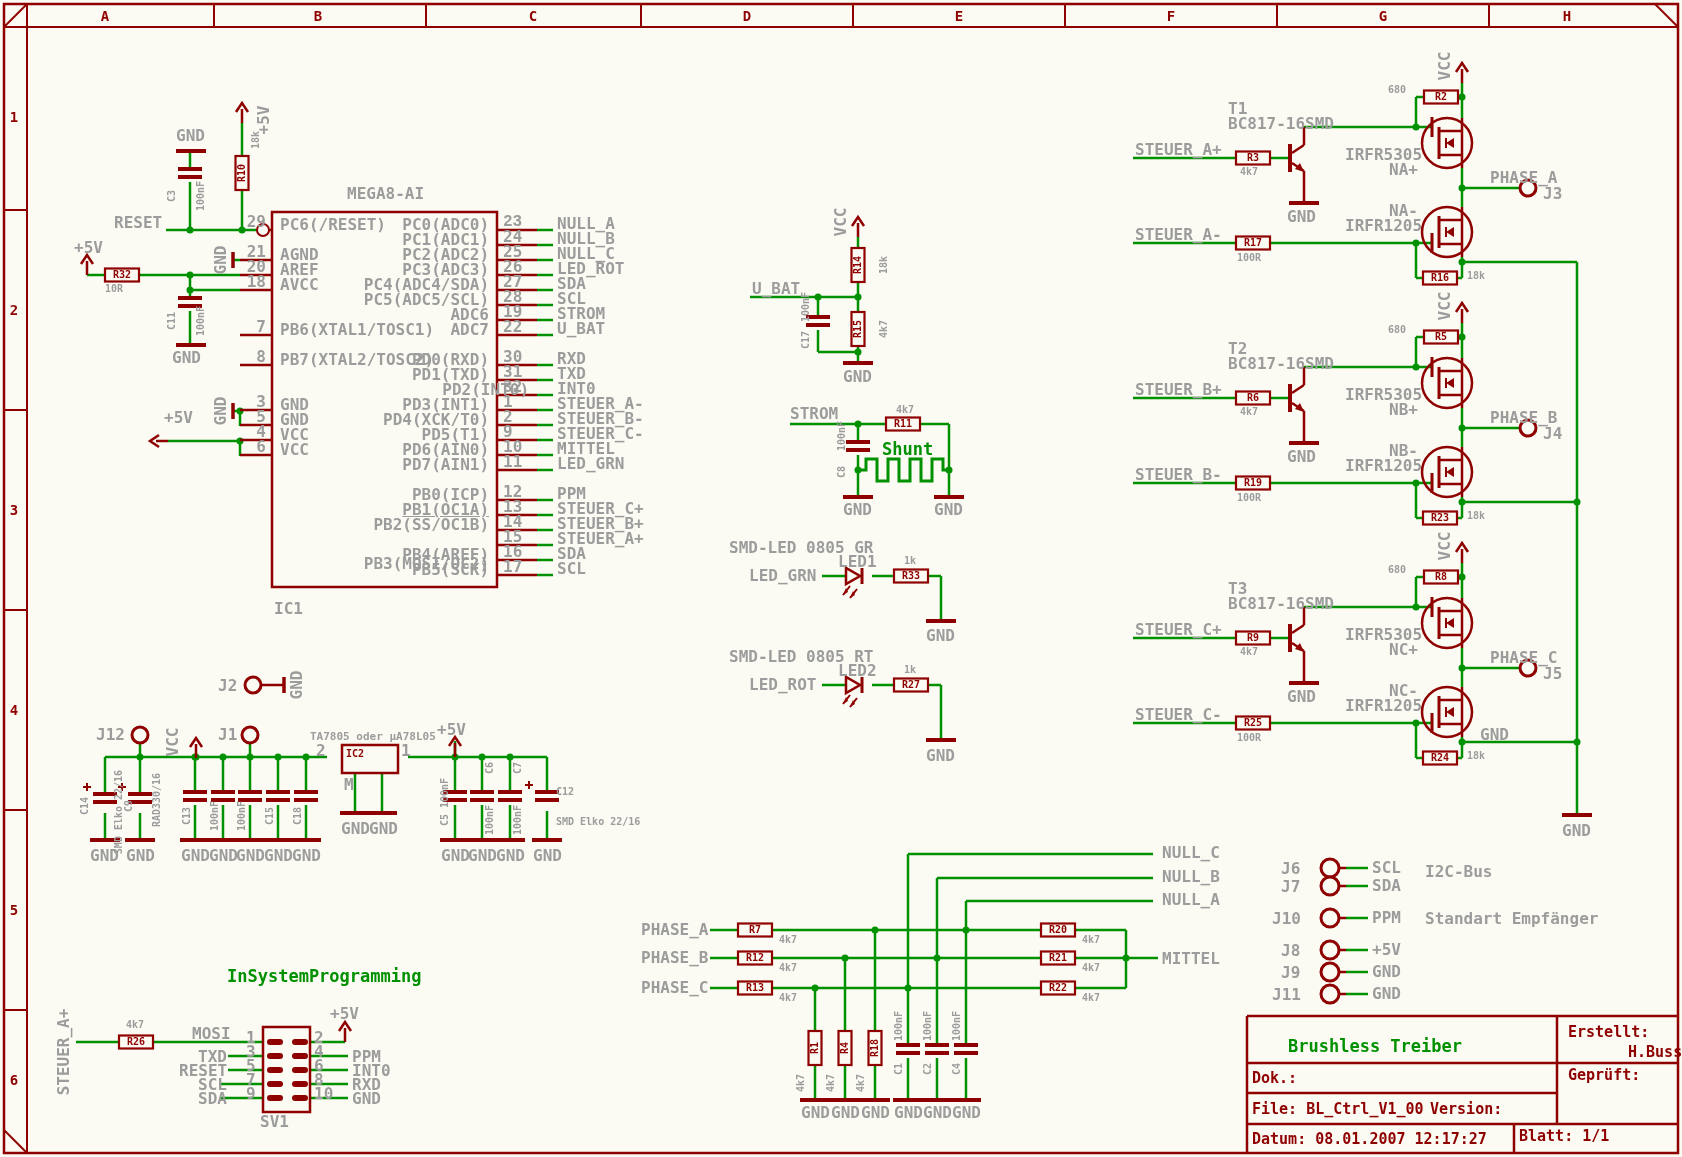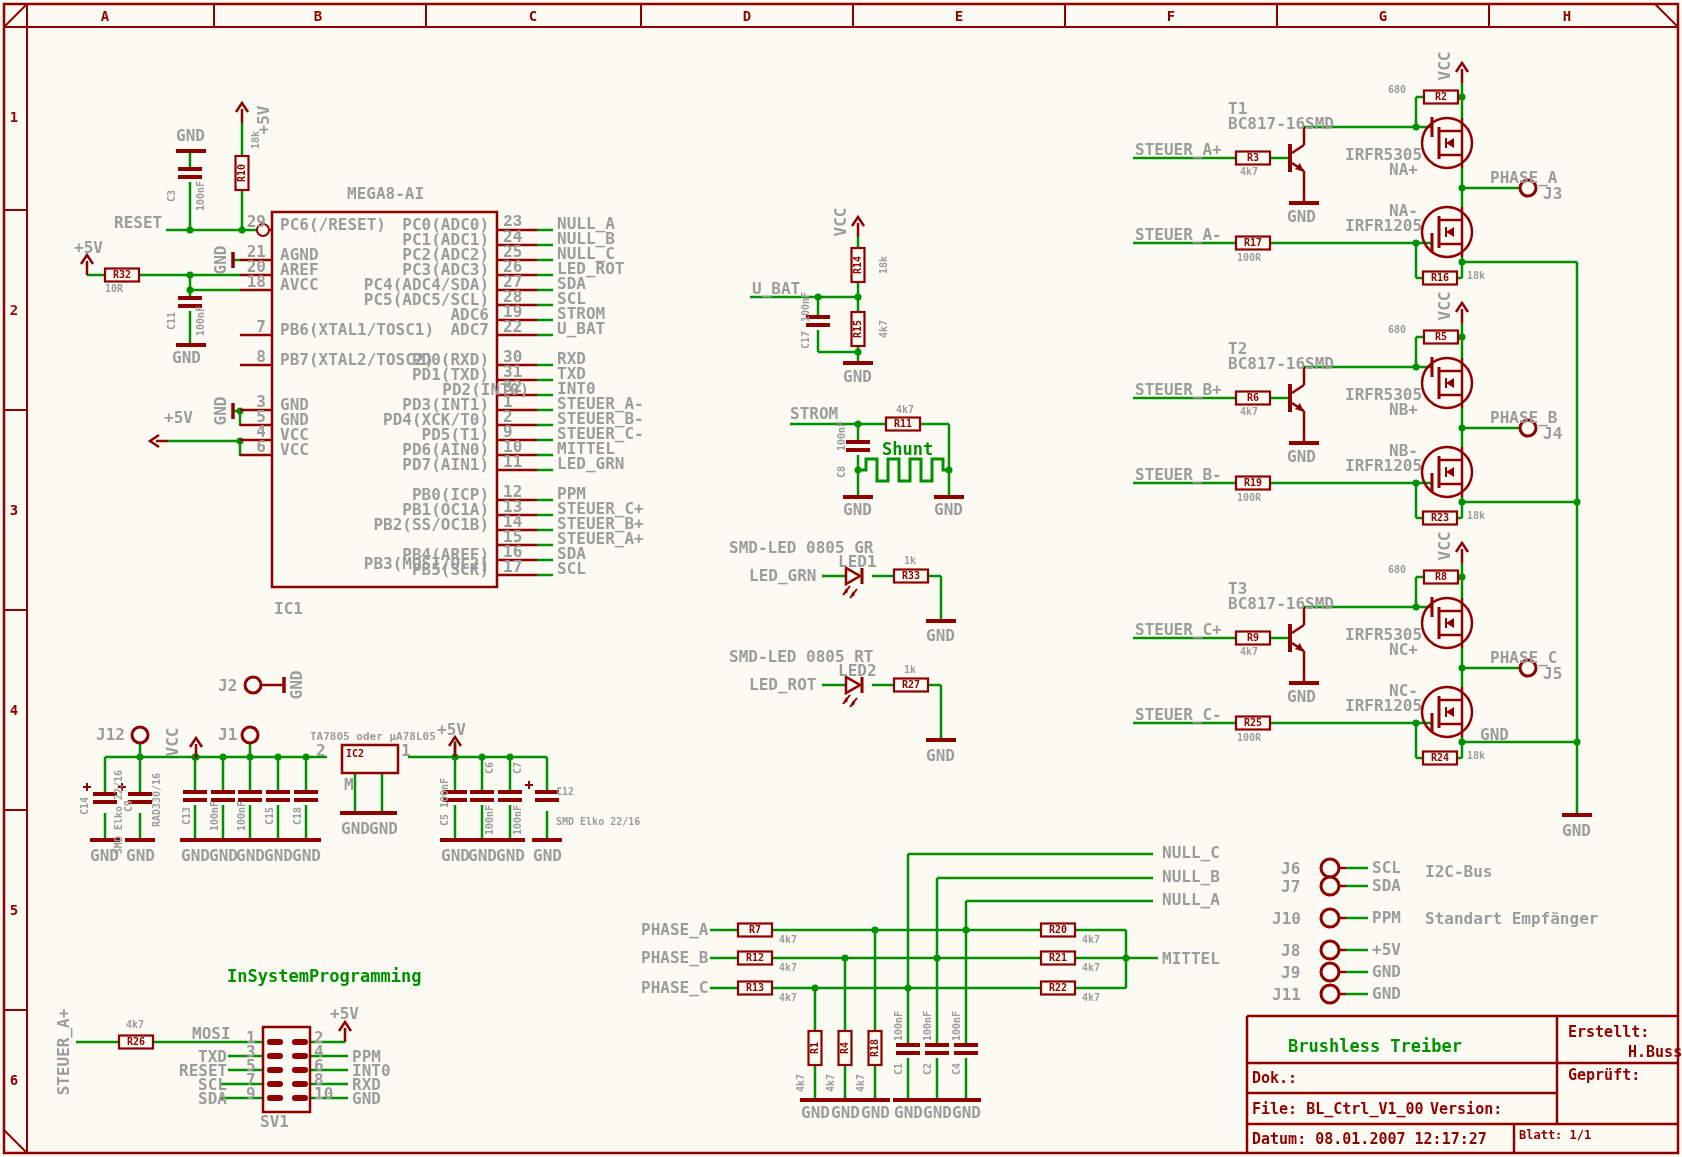--- a/index.html
+++ b/index.html
@@ -5,21 +5,21 @@
   html,body{margin:0;padding:0;background:#e8e8e8;}
   #canvas{position:relative;width:1682px;height:1157px;background:#fbfaf3;overflow:hidden;
           font-family:"DejaVu Sans Mono",monospace;}
   #gfx{position:absolute;left:0;top:0;}
   .lb{position:absolute;font:bold 16px "DejaVu Sans Mono",monospace;color:#9c9c9c;
       line-height:1;white-space:pre;}
   .v{font-size:10px;}
   .rf{font-size:10px;color:#8f0000;}
   .gt{font-size:17px;color:#009100;}
   .tb{font-size:15px;color:#8f0000;}
-  .tbb{font-size:12px;color:#8f0000;}
+  .tbb{font-size:15px;color:#8f0000;}
   .t11{font-size:11px;}
   .fr{font-size:14px;color:#8f0000;}
 </style>
 </head>
 <body>
 
 <div id="canvas">
   <svg id="gfx" width="1682" height="1157" viewBox="0 0 1682 1157">
       <line x1="190" y1="152" x2="190" y2="167" stroke="#009100" stroke-width="2.5"></line>
       <line x1="190" y1="182" x2="190" y2="230" stroke="#009100" stroke-width="2.5"></line>
@@ -803,21 +803,21 @@
       <div class="lb" style="left: 503px; top: 439px;">10</div>
       <div class="lb" style="left: 402.33px; top: 442px;">PD6(AIN0)</div>
       <div class="lb" style="left: 557px; top: 441px;">MITTEL</div>
       <div class="lb" style="left: 503px; top: 454px;">11</div>
       <div class="lb" style="left: 402.33px; top: 457px;">PD7(AIN1)</div>
       <div class="lb" style="left: 557px; top: 456px;">LED_GRN</div>
       <div class="lb" style="left: 503px; top: 484px;">12</div>
       <div class="lb" style="left: 411.96px; top: 487px;">PB0(ICP)</div>
       <div class="lb" style="left: 557px; top: 486px;">PPM</div>
       <div class="lb" style="left: 503px; top: 499px;">13</div>
-      <div class="lb" style="left: 402.33px; top: 502px;">PB1(OC1A)</div>
+      <div class="lb" style="left: 402.33px; top: 502px; text-decoration: underline;">PB1(OC1A)</div>
       <div class="lb" style="left: 557px; top: 501px;">STEUER_C+</div>
       <div class="lb" style="left: 503px; top: 514px;">14</div>
       <div class="lb" style="left: 373.44px; top: 517px;">PB2(SS/OC1B)</div>
       <div class="lb" style="left: 557px; top: 516px;">STEUER_B+</div>
       <div class="lb" style="left: 503px; top: 529px;">15</div>
       <div class="lb" style="left: 363.81px; top: 532px; margin-top: 24px;">PB3(MOSI/OC2)</div>
       <div class="lb" style="left: 557px; top: 531px;">STEUER_A+</div>
       <div class="lb" style="left: 503px; top: 544px;">16</div>
       <div class="lb" style="left: 402.33px; top: 547px;">PB4(AREF)</div>
       <div class="lb" style="left: 557px; top: 546px;">SDA</div>

